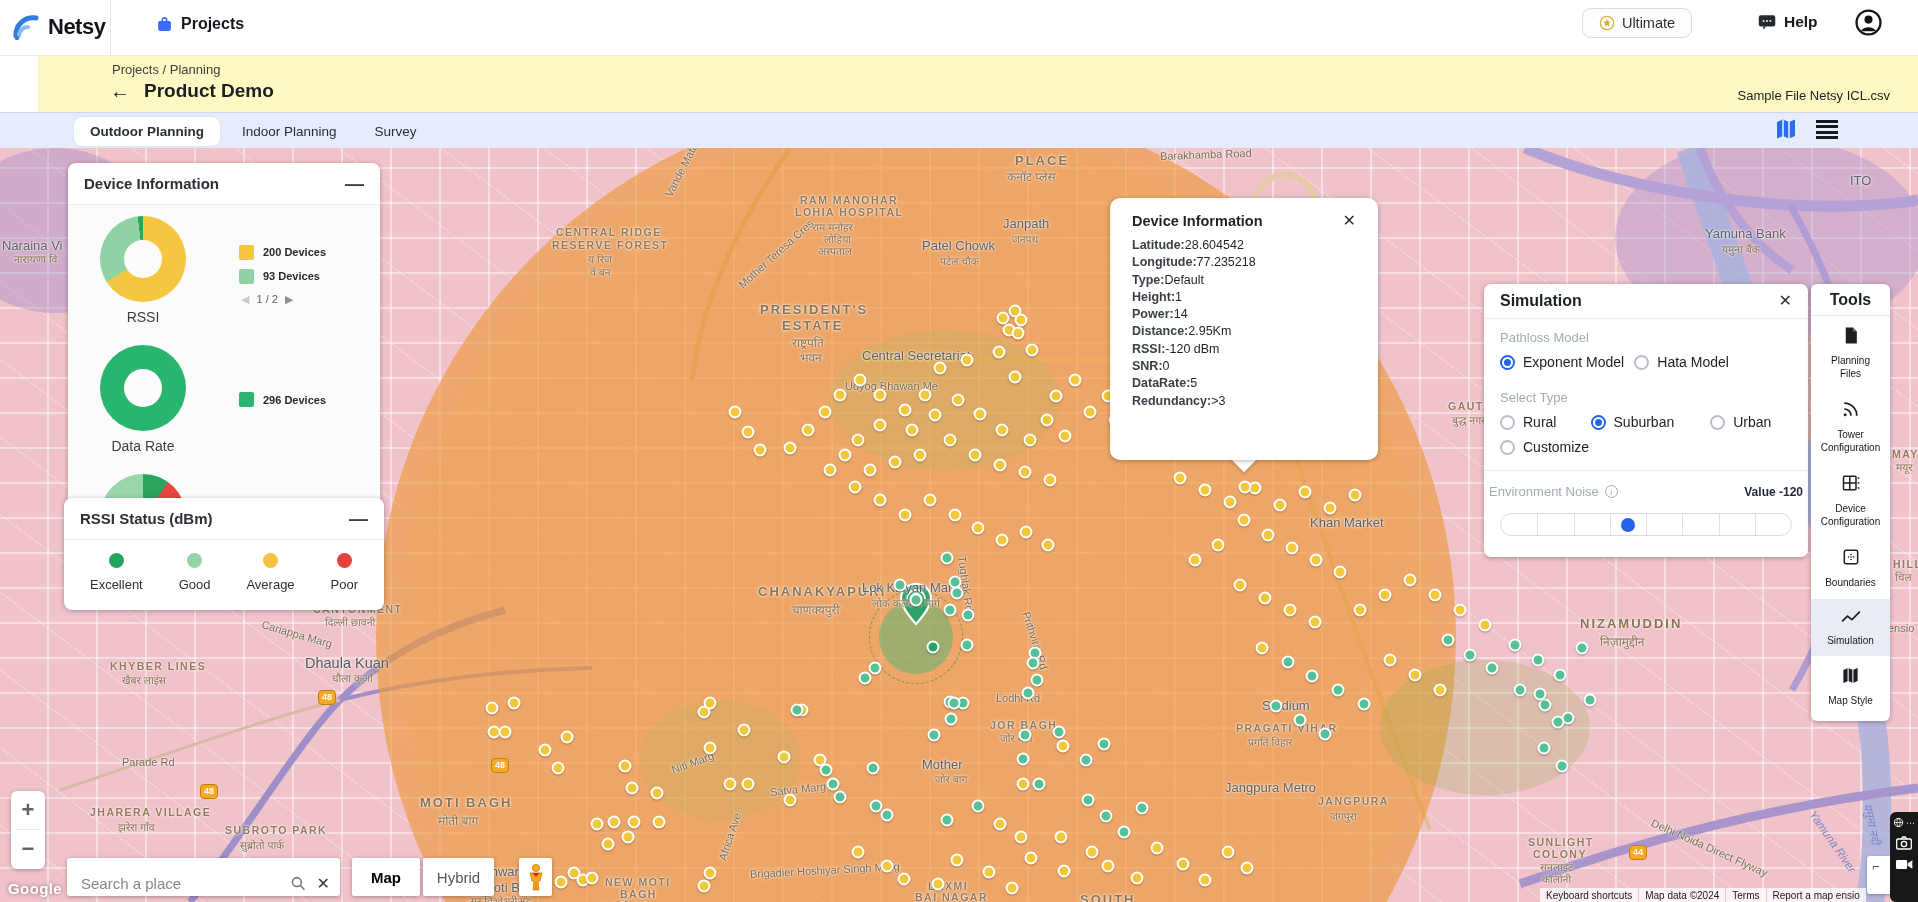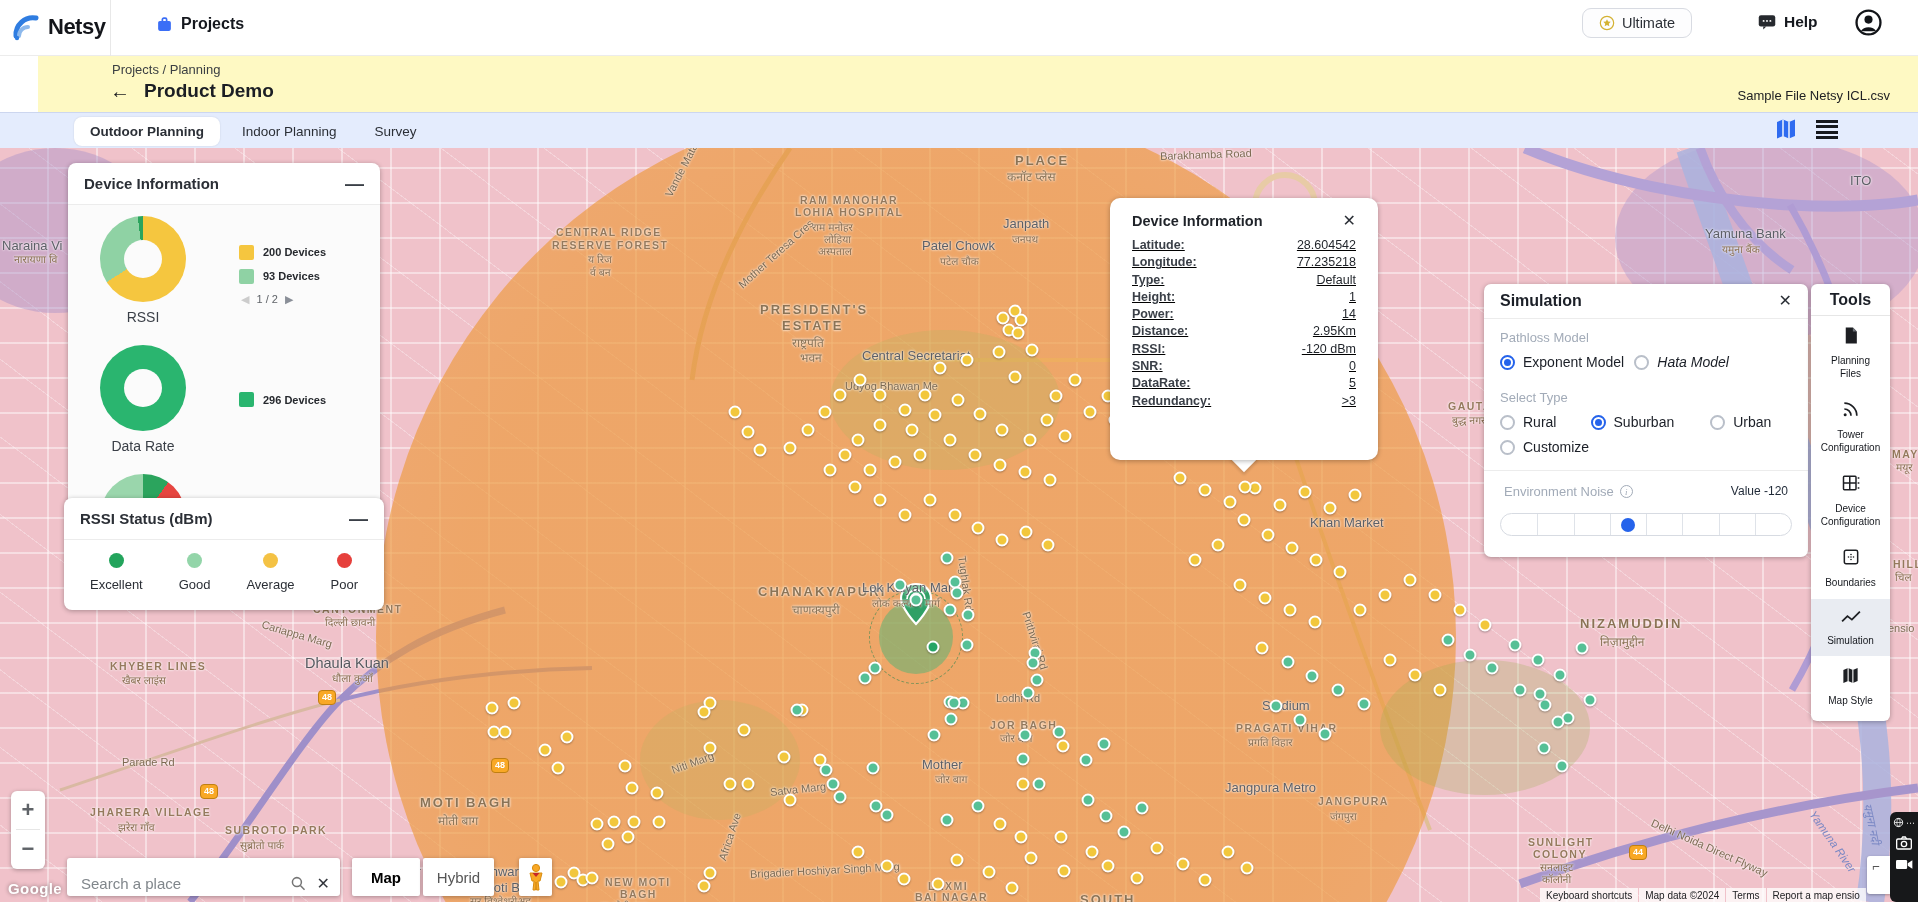--- a/index.html
+++ b/index.html
@@ -86,41 +86,41 @@
   #rssi-legend { display:flex; justify-content:space-around; padding:13px 8px 0; }
   .rs-item { display:flex; flex-direction:column; align-items:center; gap:9px; }
   .rs-dot { width:15px; height:15px; border-radius:50%; }
   .rs-lb { font-size:13px; color:#2b2f36; }
 
   
   #popup { left:1110px; top:198px; width:268px; height:262px; border-radius:10px; z-index:30; padding:15px 22px; }
   #popup-head { display:flex; justify-content:space-between; align-items:center; margin-bottom:8px; }
   #popup-head .t { font-size:14.5px; font-weight:700; color:#1f2329; }
   .close-x { font-size:16px; color:#2b2f36; cursor:pointer; line-height:1; }
-  .pp-row { display:flex; justify-content:space-between; line-height:17.3px;text-decoration:underline; }
+  .pp-row { display:flex; line-height:17.3px; }
   .pp-l { font-size:12.5px; font-weight:600; color:#3a3f47; }
   .pp-v { font-size:12.5px; color:#1f2329; }
   #popup-tail { position:absolute; left:1234px; top:448px; width:20px; height:20px; background:#fff; transform:rotate(45deg); box-shadow:2px 2px 3px rgba(0,0,0,.15); z-index:29; }
 
   
   #sim-panel { left:1484px; top:284px; width:324px; height:273px; border-radius:7px; }
   #sim-head { display:flex; justify-content:space-between; align-items:center; padding:8px 16px; border-bottom:1px solid #ececec; }
   #sim-head .t { font-size:16px; font-weight:700; color:#1b1f27; }
   .sim-sec { padding:0 16px; }
   .sim-label { font-size:13px; color:#a2abb8; margin-top:11px; }
   .radio-row { display:flex; flex-wrap:wrap; margin-top:9px; }
   .radio-it { display:flex; align-items:center; gap:8px; font-size:14px; color:#1b1f27; cursor:pointer; margin-bottom:9px; }
   .rc { width:15px; height:15px; border-radius:50%; border:2px solid #b9bfc9; position:relative; flex:none; background:#fff; }
   .rc.on { border-color:#2563eb; }
   .rc.on::after { content:""; position:absolute; inset:2px; border-radius:50%; background:#2563eb; }
   .sim-div { border-top:1px solid #ececec; margin-top:6px; }
-  #noise-row { display:flex; justify-content:space-between; align-items:flex-start; padding:13px 20px 0;gap:45px; }
+  #noise-row { display:flex; justify-content:space-between; align-items:flex-end; padding:13px 5px 0;gap:45px; }
   #noise-label { font-size:13px; color:#a2abb8; display:flex; gap:6px; align-items:center; }
   .info-i { display:inline-block; width:13px; height:13px; border:1px solid #a2abb8; border-radius:50%; font-size:9px; text-align:center; line-height:12px; font-style:italic; font-family:"Liberation Serif",serif; }
-  #noise-value { font-size:12px; font-weight:400; color:#1f2937; }
+  #noise-value { font-size:12px; font-weight:700; color:#1f2937; }
   #slider { position:relative; margin:14px 16px 0; height:23px; border:1px solid #d7dbe2; border-radius:12px; background:#fff; }
   .sl-div { position:absolute; top:0; bottom:0; width:1px; background:#dfe3e9; }
   #sl-dot { position:absolute; top:4px; width:14px; height:14px; border-radius:50%; background:#2563eb; cursor:grab; }
 
   
   #tools-panel { left:1811px; top:284px; width:79px; height:437px; border-radius:6px; z-index:25; }
   #tools-title { text-align:center; font-size:16px; font-weight:600; color:#1b1f27; padding:7px 0 6px; border-bottom:1px solid #e6e6e6; }
   .tool-it { display:flex; flex-direction:column; align-items:center; padding:10px 2px 9px; cursor:pointer; }
   .tool-it.active { background:#e9ecf2; }
   .tool-lb { margin-top:6px; font-size:10px; color:#15181e; text-align:center; line-height:1.25; }
@@ -706,21 +706,21 @@
       <span class="t">Simulation</span>
       <span class="close-x">✕</span>
     </div>
     <div class="sim-sec">
       <div class="sim-label">Pathloss Model</div>
       <div class="radio-row" id="pathloss-opts">
           <div class="radio-it" style="width: 46%;">
             <div class="rc on"></div>
             <span>Exponent Model</span>
           </div>
-          <div class="radio-it" style="width: 40%; font-style: italic;">
+          <div class="radio-it" style="width: 40%;">
             <div class="rc"></div>
             <span>Hata Model</span>
           </div>
         </div>
       <div class="sim-label">Select Type</div>
       <div class="radio-row" id="type-opts">
           <div class="radio-it" style="width: 31%;">
             <div class="rc"></div>
             <span>Rural</span>
           </div>

